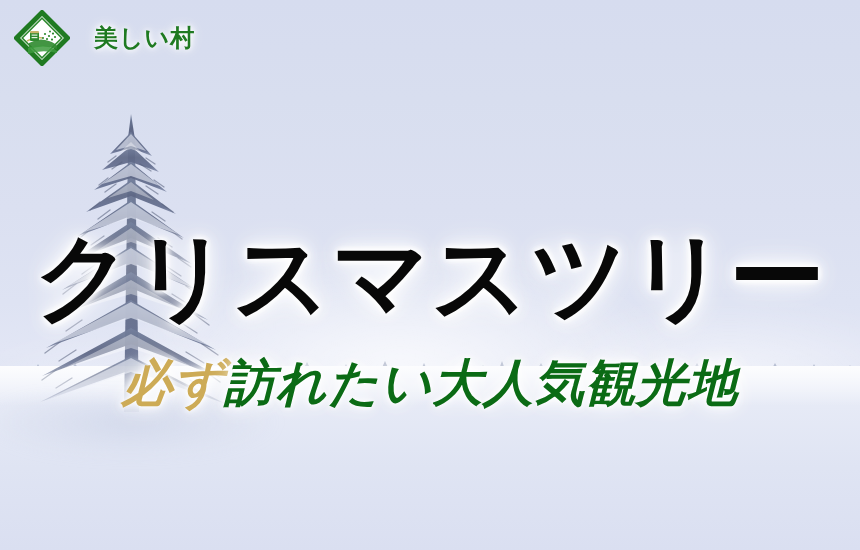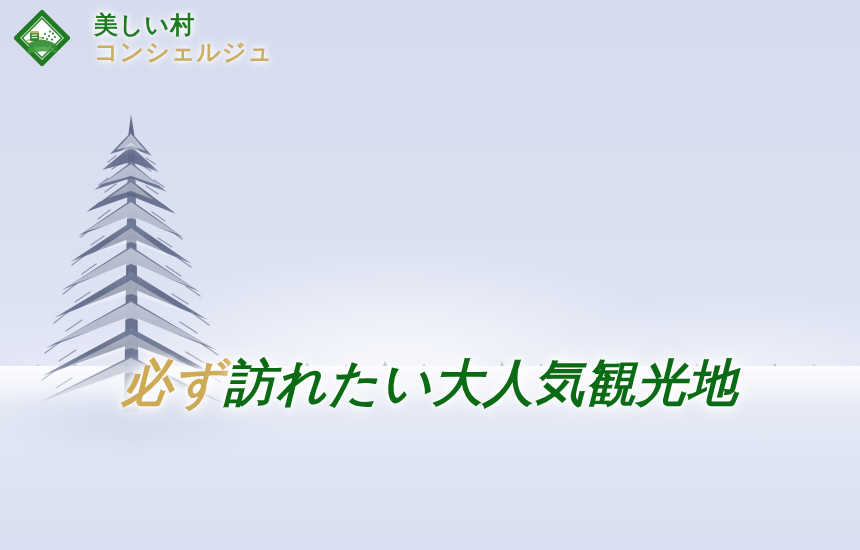--- a/index.html
+++ b/index.html
@@ -261,23 +261,25 @@
                 <circle cx="28" cy="10" r="1.1"></circle>
               <circle cx="16" cy="11" r="1"></circle>
                 <circle cx="23" cy="4.6" r="1"></circle>
             </g>
           </g>
         </g>
       </svg>
     </span>
     <span class="logo-text">
       <span class="logo-l1">美しい村</span>
-      <span class="logo-l2">コンシェルジュ</span>
     </span>
   </div>
 
 
+  <div class="headline">
+    <span class="headline-text">クリスマスツリー</span>
+  </div>
 
   <div class="subtitle">
     <span class="subtitle-inner"><span class="sub-gold">必ず</span><span class="sub-green">訪れたい大人気観光地</span></span>
   </div>
 
 </div>
 
 </body></html>

